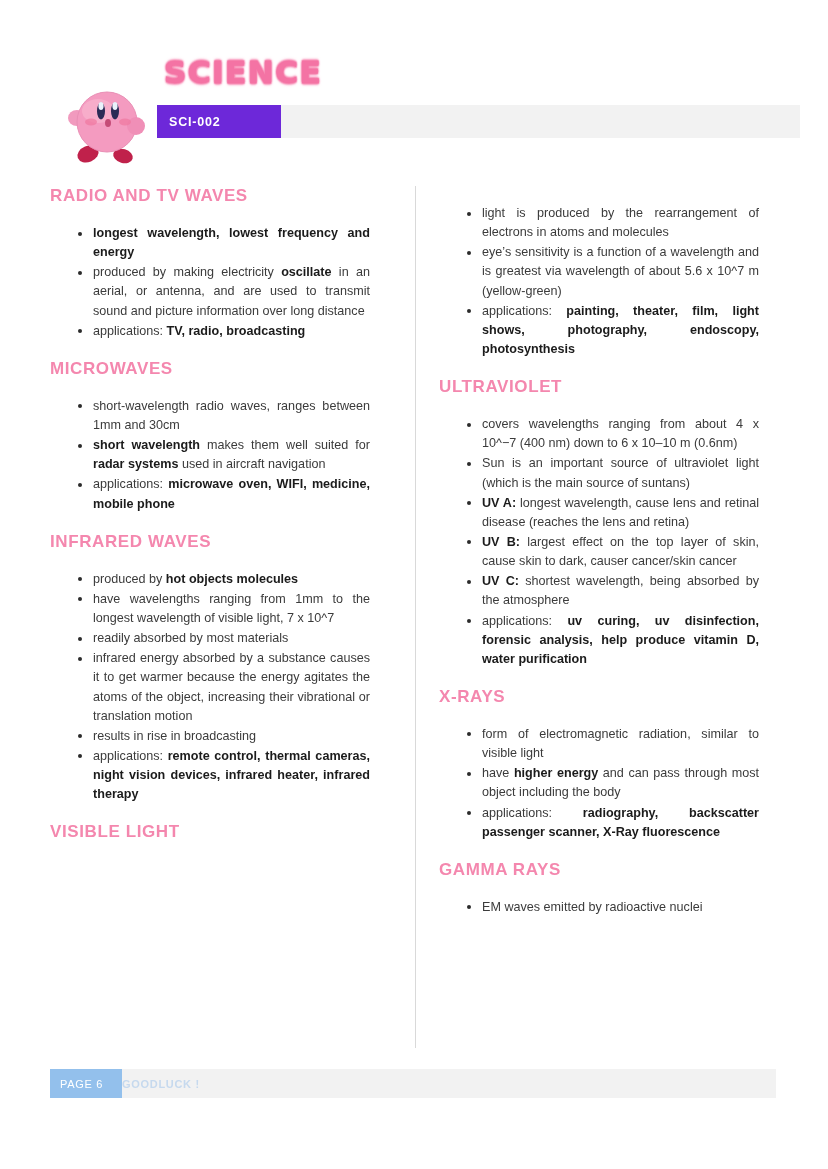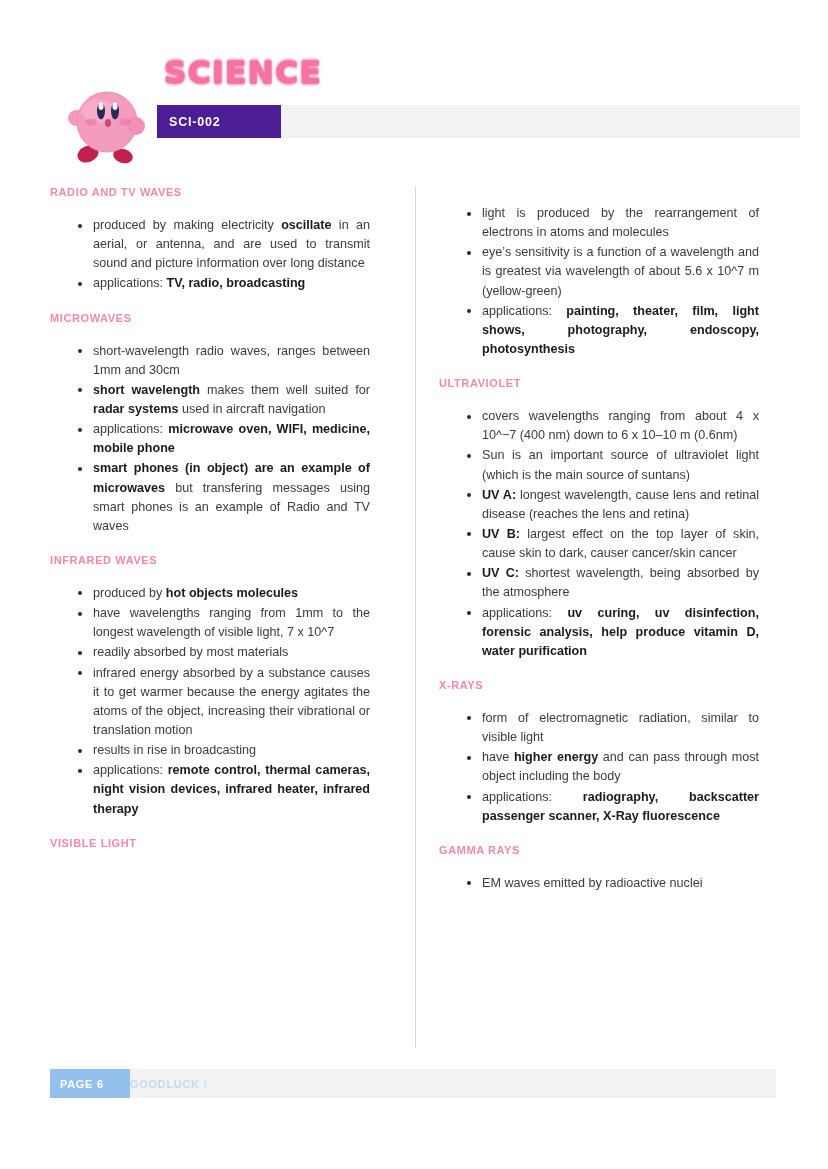--- a/index.html
+++ b/index.html
@@ -66,21 +66,21 @@
     left: 157px;
     top: 59px;
     width: 643px;
     height: 33px;
     background: #f2f2f2;
     display: flex;
     align-items: stretch;
   }
   .header-code {
     width: 124px;
-    background: #4c1d95;
+    background: #6d28d9;
     color: #ffffff;
     font-size: 12.5px;
     font-weight: 700;
     letter-spacing: 0.8px;
     display: flex;
     align-items: center;
     padding-left: 12px;
     box-sizing: border-box;
   }
   .header-quarter {
@@ -119,21 +119,21 @@
     height: 862px;
     background: #d9d9d9;
   }
 
   
   .section { margin-bottom: 17px; }
   .section:last-child { margin-bottom: 0; }
 
   .section-title {
     color: #F487AE;
-    font-size: 11px;
+    font-size: 17px;
     font-weight: 700;
     letter-spacing: 0.6px;
     margin: 0 0 3px 2px;
     font-family: "Liberation Sans", sans-serif;
   }
 
   ul.bullets {
     list-style: none;
     margin: 18px;
     padding: 0;
@@ -170,25 +170,25 @@
     position: absolute;
     left: 50px;
     top: 1069px;
     width: 726px;
     height: 29px;
     background: #f2f2f2;
     display: flex;
     align-items: stretch;
   }
   .footer-page {
-    width: 80px;
+    width: 72px;
     background: #93C0EC;
     color: #ffffff;
     font-size: 11px;
-    font-weight: 700;
+    font-weight: 400;
     letter-spacing: 0.7px;
     display: flex;
     align-items: center;
     padding-left: 10px;
     box-sizing: border-box;
   }
   .footer-note {
     flex: 1;
     color: #C6D9EE;
     font-size: 11px;
@@ -238,31 +238,31 @@
       <div class="header-code">SCI-002</div>
     </div>
   </div>
 
   <div class="columns">
     <div class="divider"></div>
     <div class="col col-left" id="col-left">
         <div class="section">
           <div class="section-title">RADIO AND TV WAVES</div>
           <ul class="bullets">
+            <li class="lead-bold"><b>longest wavelength, lowest frequency and energy</b></li>
             <li>produced by making electricity <b>oscillate</b> in an aerial, or antenna, and are used to transmit sound and picture information over long distance</li>
             <li>applications: <b>TV, radio, broadcasting</b></li>
           </ul>
         </div>
         <div class="section">
           <div class="section-title">MICROWAVES</div>
           <ul class="bullets">
             <li>short-wavelength radio waves, ranges between 1mm and 30cm</li>
             <li><b>short wavelength</b> makes them well suited for <b>radar systems</b> used in aircraft navigation</li>
             <li>applications: <b>microwave oven, WIFI, medicine, mobile phone</b></li>
-            <li><b>smart phones (in object) are an example of microwaves</b> but transfering messages using smart phones is an example of Radio and TV waves</li>
           </ul>
         </div>
         <div class="section">
           <div class="section-title">INFRARED WAVES</div>
           <ul class="bullets">
             <li>produced by <b>hot objects molecules</b></li>
             <li>have wavelengths ranging from 1mm to the longest wavelength of visible light, 7 x 10^7</li>
             <li>readily absorbed by most materials</li>
             <li>infrared energy absorbed by a substance causes it to get warmer because the energy agitates the atoms of the object, increasing their vibrational or translation motion</li>
             <li>results in rise in broadcasting</li>

